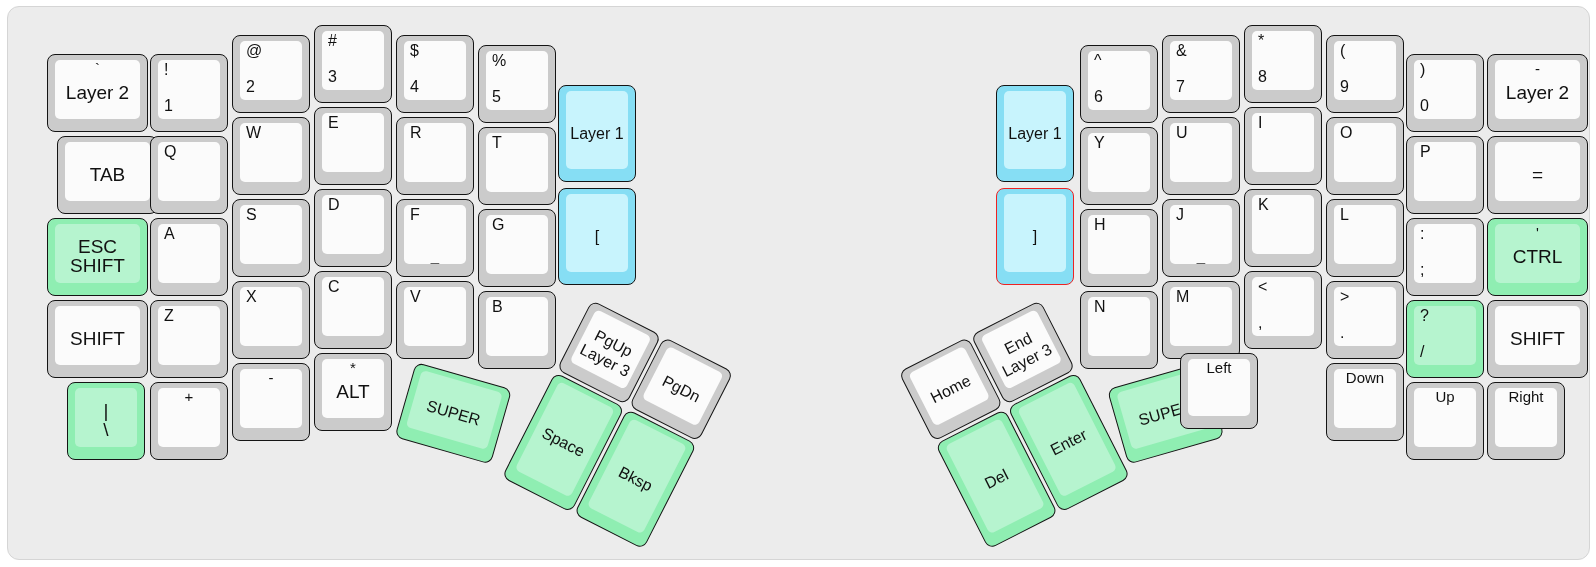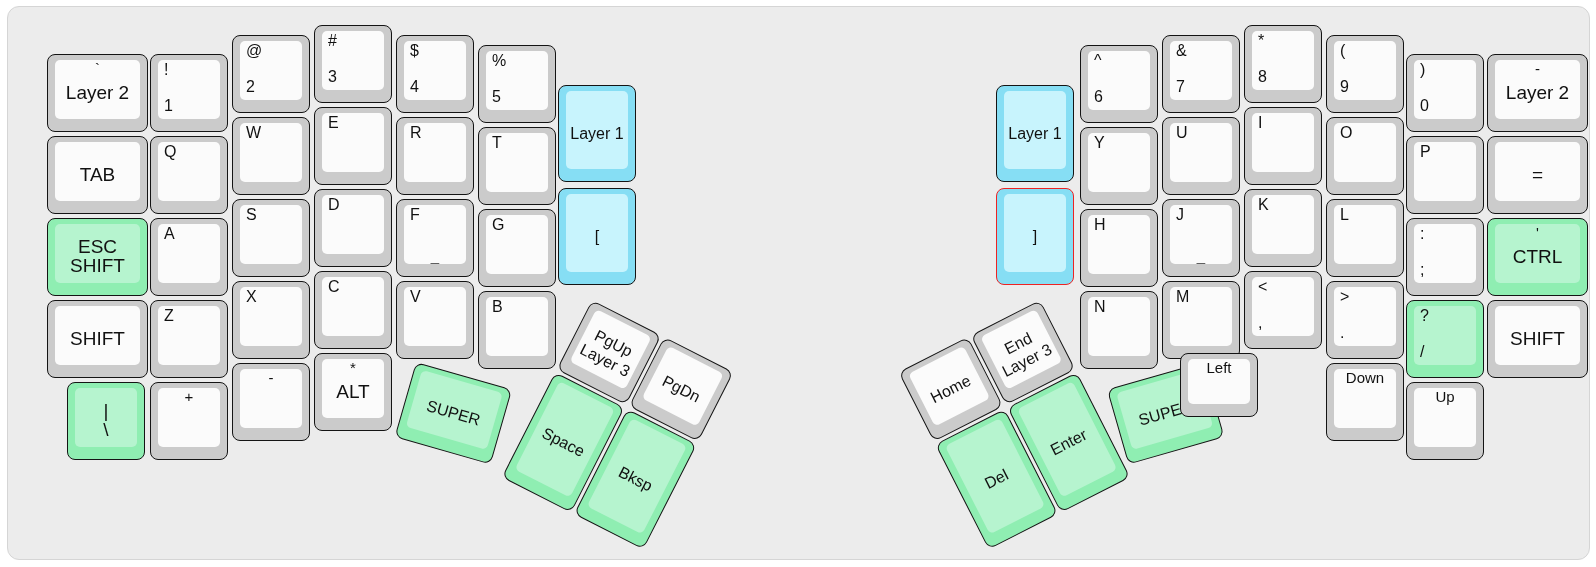--- a/index.html
+++ b/index.html
@@ -69,21 +69,21 @@
         <div class="key green" style="left: 81px; top: 81px; width: 78px; height: 118px;">
           <div class="cap"></div>
           <span class="lb c">Enter</span>
         </div>
       </div>
       <div class="key gray" style="left: 39px; top: 47px; width: 101px; height: 78px;">
         <div class="cap"></div>
         <span class="lb tc">`</span>
         <span class="lb c">Layer 2</span>
       </div>
-      <div class="key gray" style="left: 39px; top: 129px; width: 101px; height: 78px;">
+      <div class="key gray" style="left: 49px; top: 129px; width: 101px; height: 78px;">
         <div class="cap"></div>
         <span class="lb c">TAB</span>
       </div>
       <div class="key green" style="left: 39px; top: 211px; width: 101px; height: 78px;">
         <div class="cap"></div>
         <span class="lb c">ESC
 SHIFT</span>
       </div>
       <div class="key gray" style="left: 39px; top: 293px; width: 101px; height: 78px;">
         <div class="cap"></div>
@@ -263,21 +263,21 @@
       </div>
       <div class="key gray" style="left: 1236px; top: 182px; width: 78px; height: 78px;">
         <div class="cap"></div>
         <span class="lb tl">K</span>
       </div>
       <div class="key gray" style="left: 1236px; top: 264px; width: 78px; height: 78px;">
         <div class="cap"></div>
         <span class="lb tl">&lt;</span>
         <span class="lb bl">,</span>
       </div>
-      <div class="key gray" style="left: 1172px; top: 346px; width: 78px; height: 64px;">
+      <div class="key gray" style="left: 1172px; top: 346px; width: 78px; height: 76px;">
         <div class="cap"></div>
         <span class="lb tc">Left</span>
       </div>
       <div class="key gray" style="left: 1318px; top: 28px; width: 78px; height: 78px;">
         <div class="cap"></div>
         <span class="lb tl">(</span>
         <span class="lb bl">9</span>
       </div>
       <div class="key gray" style="left: 1318px; top: 110px; width: 78px; height: 78px;">
         <div class="cap"></div>
@@ -329,15 +329,19 @@
         <span class="lb c">=</span>
       </div>
       <div class="key green" style="left: 1479px; top: 211px; width: 101px; height: 78px;">
         <div class="cap"></div>
         <span class="lb tc">'</span>
         <span class="lb c">CTRL</span>
       </div>
       <div class="key gray" style="left: 1479px; top: 293px; width: 101px; height: 78px;">
         <div class="cap"></div>
         <span class="lb c">SHIFT</span>
+      </div>
+      <div class="key gray" style="left: 1479px; top: 375px; width: 78px; height: 78px;">
+        <div class="cap"></div>
+        <span class="lb tc">Right</span>
       </div>
     </div>
 </div>
 
 </body></html>

